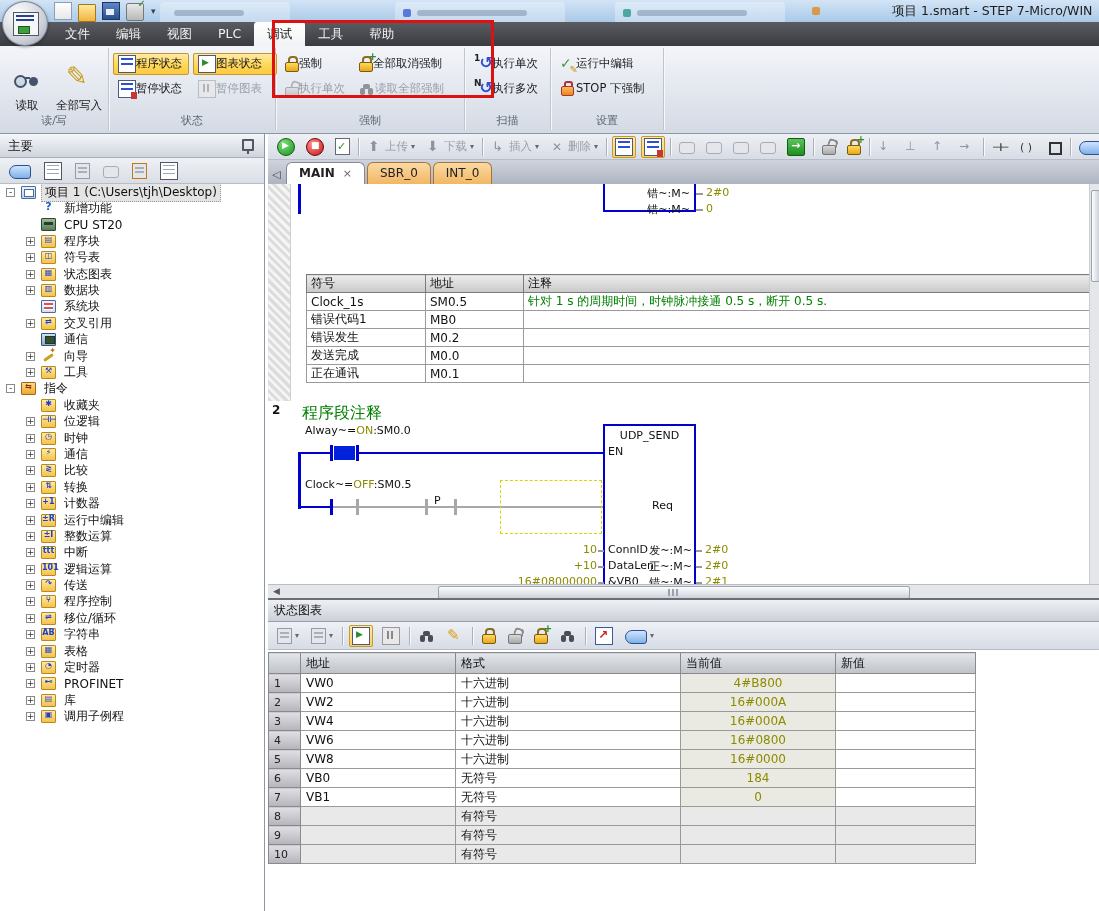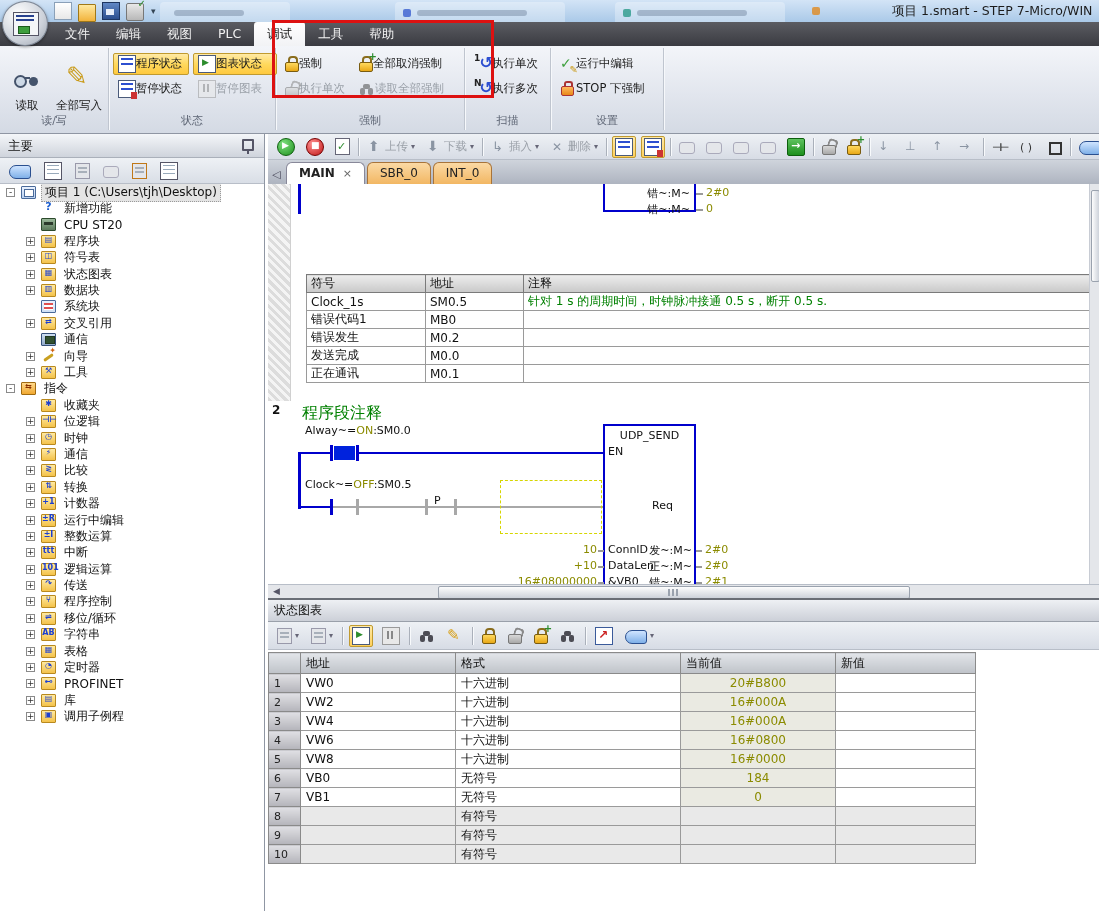--- a/index.html
+++ b/index.html
@@ -898,21 +898,21 @@
             <th>格式</th>
             <th>当前值</th>
             <th>新值</th>
           </tr>
         </thead>
       <tbody id="sc-body">
           <tr>
             <td class="rownum">1</td>
             <td>VW0</td>
             <td>十六进制</td>
-            <td class="cur">20#B800</td>
+            <td class="cur">4#B800</td>
             <td></td>
           </tr>
           <tr>
             <td class="rownum">2</td>
             <td>VW2</td>
             <td>十六进制</td>
             <td class="cur">16#000A</td>
             <td></td>
           </tr>
           <tr>

